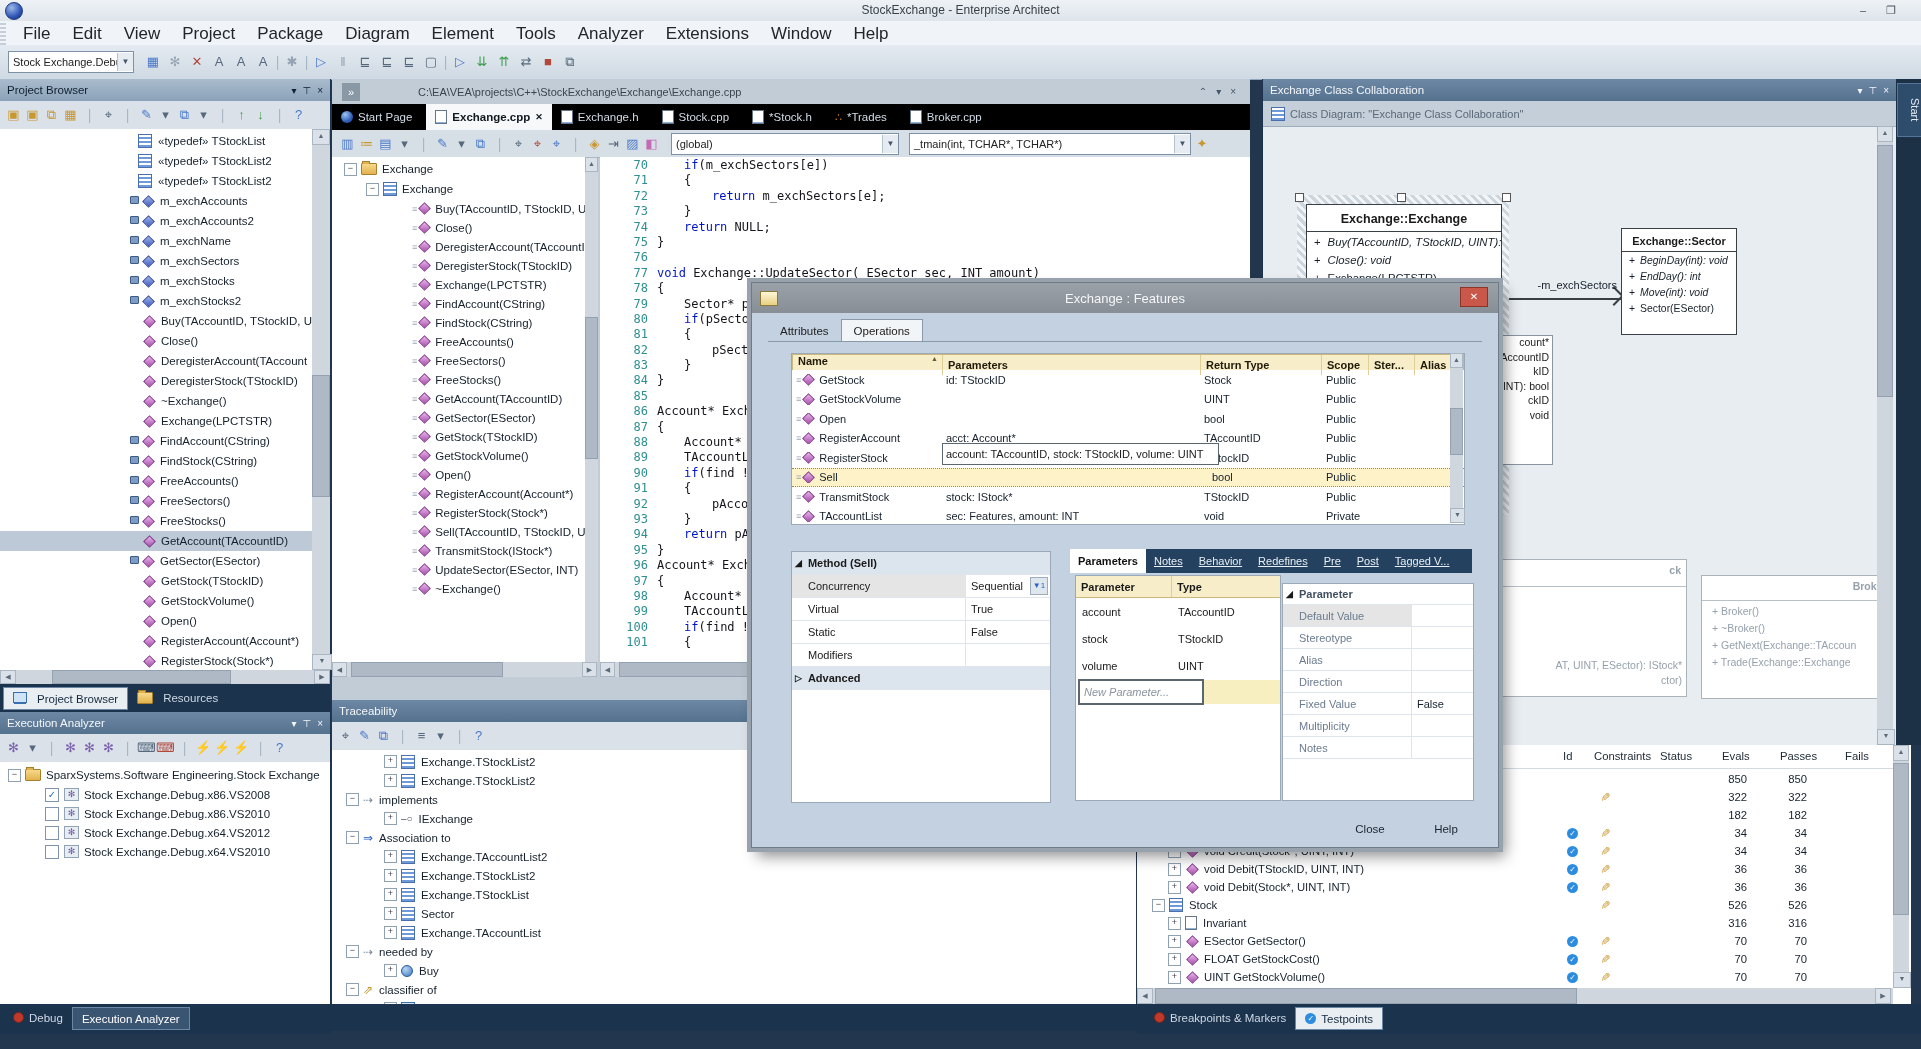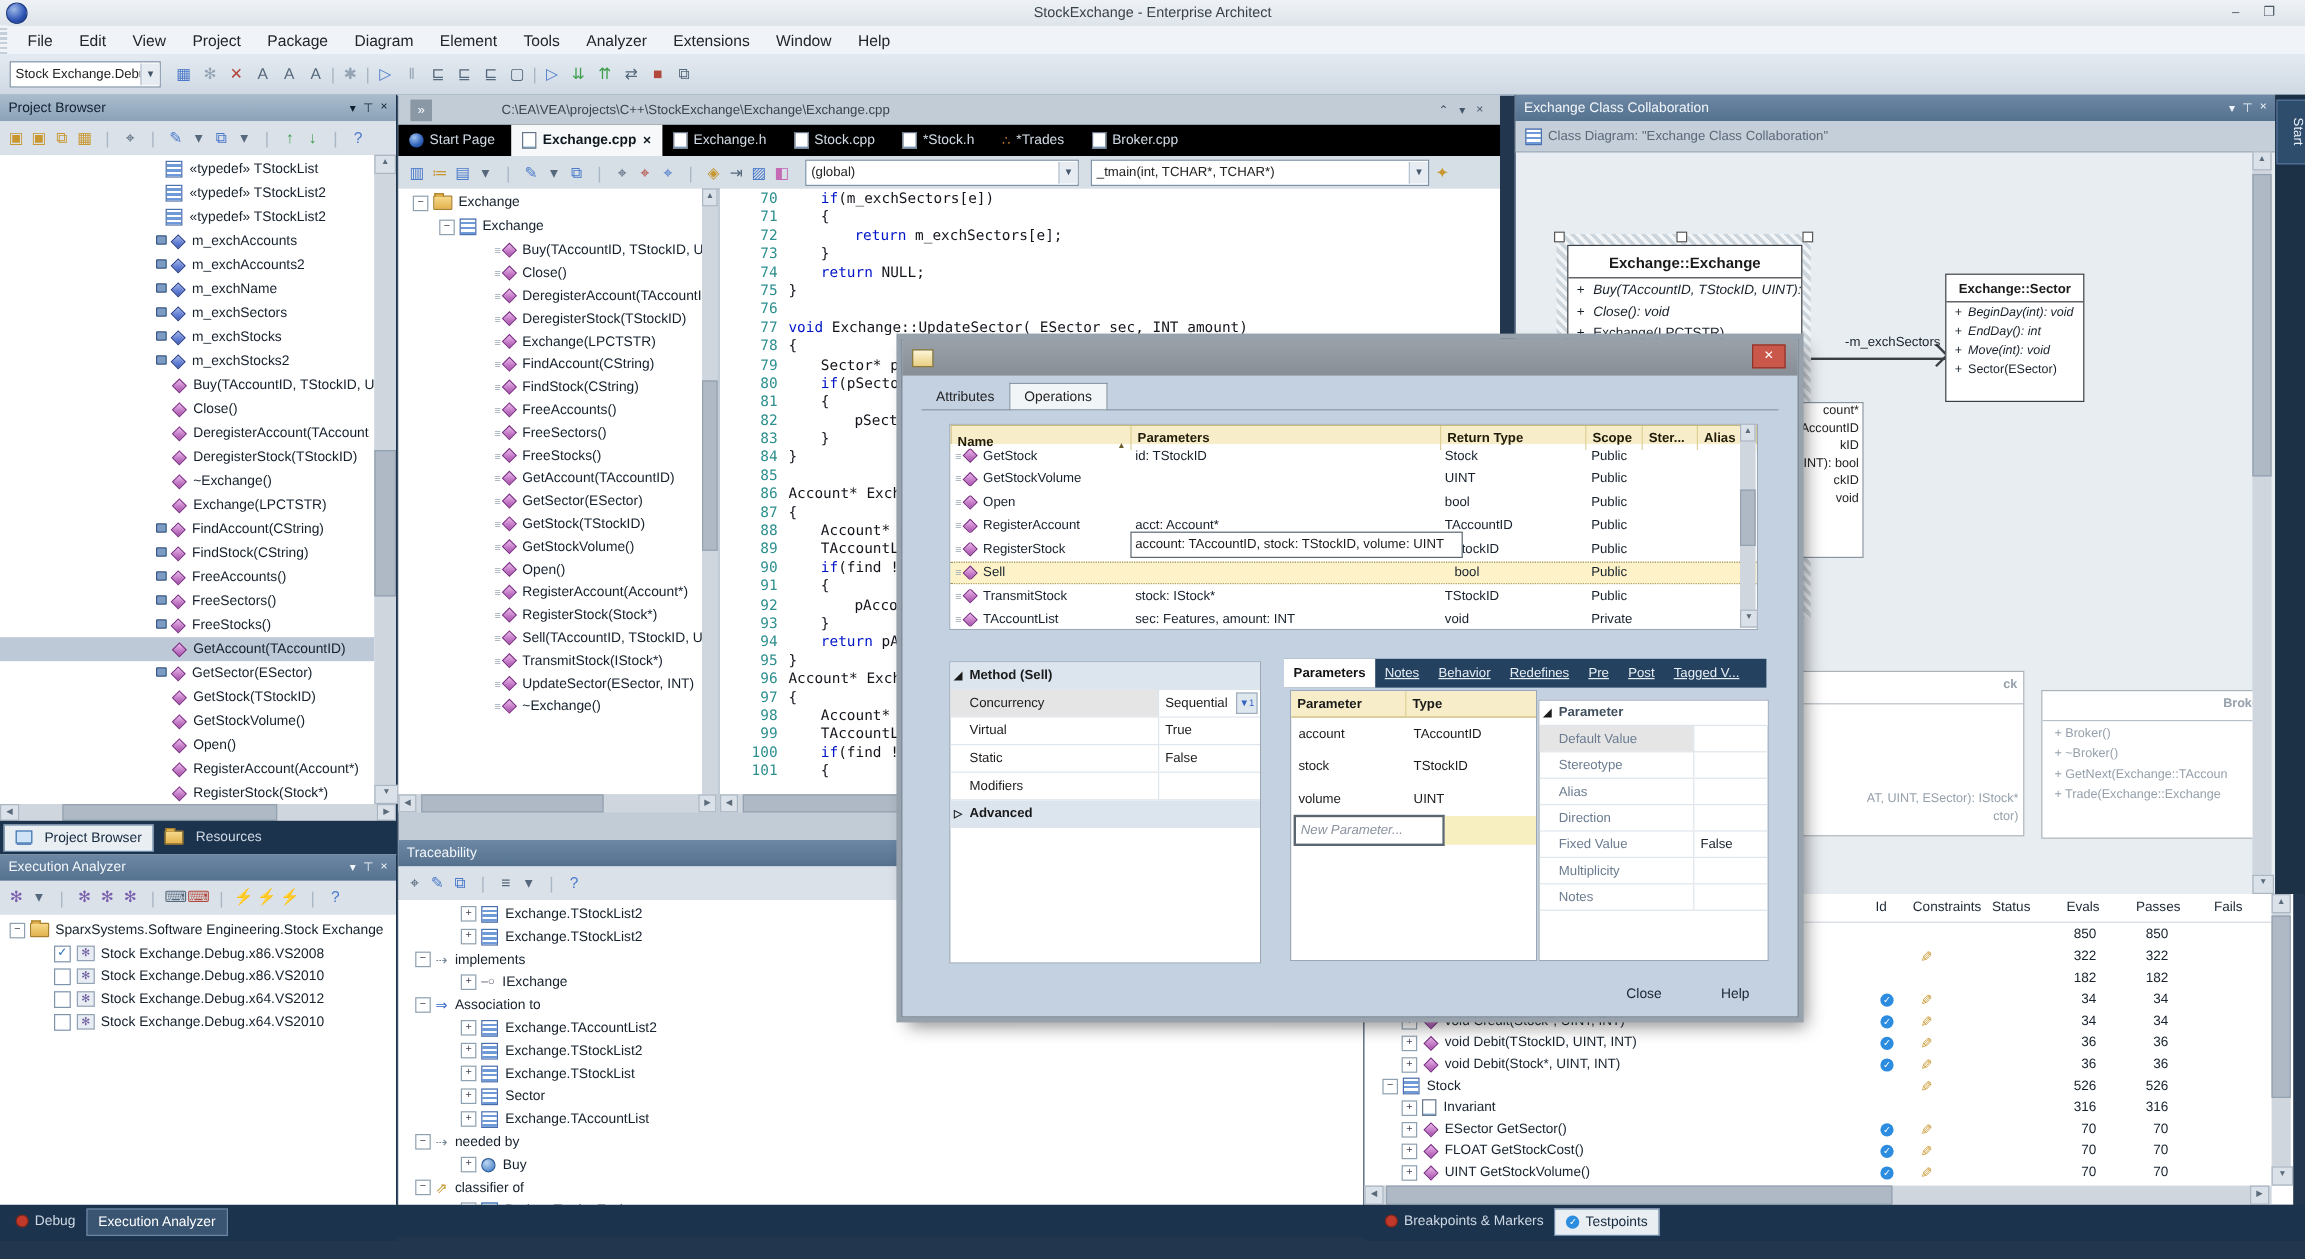--- a/index.html
+++ b/index.html
@@ -6,21 +6,21 @@
   #screen{position:relative;width:1921px;height:1049px;overflow:hidden;background:#22364e;font-size:11.5px;color:#1a1a1a;}
   .abs{position:absolute;}
   .flex{display:flex;align-items:center;}
   
   #titlebar{left:0;top:0;width:1921px;height:21px;background:linear-gradient(#eef2f6,#dde4ea);border-bottom:1px solid #b8c2cd;}
   #titlebar .ttl{position:absolute;left:0;right:0;top:3px;text-align:center;font-size:12px;color:#3a414a;}
   .logo{position:absolute;left:5px;top:2px;width:16px;height:16px;border-radius:50%;background:radial-gradient(circle at 35% 30%,#9db9e8,#2f55b5 60%,#122d6e);border:1px solid #1c3a80;}
   .winbtn{position:absolute;top:2px;width:24px;height:16px;text-align:center;font-size:11px;color:#4a5560;line-height:16px;}
   #menubar{left:0;top:21px;width:1921px;height:24px;background:#f0f4f8;border-bottom:1px solid #c2ccd6;}
   #menubar .grip{width:6px;height:100%;background:repeating-linear-gradient(#f0f4f8 0 2px,#c4cfda 2px 4px);margin-right:6px;}
-  .menuitem{padding:0 11px;font-size:13px;color:#21262c;line-height:23px;display:inline-block;}
+  .menuitem{padding:0 11px;font-size:17px;color:#21262c;line-height:23px;display:inline-block;}
   #maintoolbar{left:0;top:45px;width:1921px;height:34px;background:linear-gradient(#e4eaf1,#cfd9e3);border-bottom:1px solid #92a5ba;}
   .combo{background:#fff;border:1px solid #7e91a5;height:20px;display:flex;align-items:center;font-size:11px;color:#222;}
   .combo .cv{flex:1;padding:0 4px;white-space:nowrap;overflow:hidden;}
   .combo .ca{width:15px;text-align:center;color:#44566b;border-left:1px solid #b5c2cf;background:#e6ecf2;font-size:8px;line-height:18px;}
   .tbi{width:22px;height:22px;text-align:center;line-height:22px;font-size:13px;flex:none;}
   .tbi[data-c="blue"]{color:#4a79c9}.tbi[data-c="red"]{color:#b2483b}.tbi[data-c="green"]{color:#3f9e4f}
   .tbi[data-c="gray"]{color:#94a4b4}.tbi[data-c="dk"]{color:#55687c}.tbi[data-c="gold"]{color:#c8972f}
   .tbi[data-c="purple"]{color:#7a5fae}.tbi[data-c="pink"]{color:#c46ab4}
   .tbi[data-g="|"]{width:7px;color:#a9b6c4;font-size:14px;}
   
@@ -71,21 +71,21 @@
   .hatch{background:repeating-linear-gradient(45deg,#cdd5dd 0 3px,#f2f5f8 3px 6px);}
   .handle{position:absolute;width:7px;height:7px;background:#fff;border:1px solid #555;}
   
   #dlg{left:751px;top:282px;width:746px;height:564px;background:#c3d1e1;border:1px solid #6e7b87;outline:4px solid #97a2ac;box-shadow:6px 8px 14px rgba(0,0,0,.45);z-index:50;}
   #dlgtitle{height:30px;background:linear-gradient(#9aa1a9,#878e96);display:flex;align-items:center;color:#f4f6f8;font-size:13px;}
   #dlgtitle .t{position:absolute;left:0;right:0;text-align:center;}
   .dtab{height:22px;padding:0 12px;display:flex;align-items:center;font-size:11.5px;color:#222;}
   .dtab.on{background:#f2f5f8;border:1px solid #8a98a8;border-bottom:none;}
   .crm{background:#f7eec9;}
   .ops-h{display:flex;height:20px;background:#f7eec9;border:1px solid #c9b97c;font-weight:bold;font-size:11px;align-items:center;color:#201a08;}
-  .ops-h>div{border-right:1px solid #ddcf96;height:100%;display:flex;align-items:flex-end;padding-left:5px;box-sizing:border-box;}
+  .ops-h>div{border-right:1px solid #ddcf96;height:100%;display:flex;align-items:flex-start;padding-left:5px;box-sizing:border-box;}
   .oprow{display:flex;height:19.5px;align-items:center;font-size:11px;background:#fff;color:#16202c;}
   .oprow[data-sel="1"]{background:#fdf2c8;border-top:1px dotted #9a8c55;border-bottom:1px dotted #9a8c55;height:17.5px;}
   .oc1{width:150px;display:flex;align-items:center;padding-left:4px;box-sizing:border-box;overflow:hidden;}
   .oc2{width:258px;box-sizing:border-box;padding-left:4px;overflow:hidden;white-space:nowrap;}
   .oc3{width:121px;box-sizing:border-box;padding-left:4px;}
   .oc4{width:47px;box-sizing:border-box;padding-left:5px;}
   .oc5{width:46px;}.oc6{width:33px;}
   .grid{background:#fff;border:1px solid #9aa8b8;font-size:11px;}
   .grow{height:22px;display:flex;align-items:center;border-bottom:1px solid #dfe5ec;}
   .grow .gl{padding-left:16px;box-sizing:border-box;}
@@ -1255,20 +1255,21 @@
         <span>Testpoints</span>
       </span>
   </div>
 
   <div class="abs" style="left:331px;top:1004px;width:806px;height:27px;background:#1c334d" data-name="bottom-tab-filler"></div>
 
 
   <div id="dlg" class="abs" data-name="features-dialog">
     <div id="dlgtitle" data-name="dialog-title-bar">
       <span style="margin-left:8px;width:16px;height:13px;background:linear-gradient(#fdf6d8,#e8cf82);border:1px solid #8c7a3a;z-index:2" data-name="dialog-icon"></span>
+      <span class="t" data-name="dialog-title">Exchange : Features</span>
       <span class="abs" style="right:10px;top:4px;width:26px;height:18px;background:#c9574a;border:1px solid #8e3328;color:#fff;text-align:center;line-height:18px;font-size:10px" data-name="close-icon">✕</span>
     </div>
 
     <div class="abs flex" style="left:16px;top:36px" data-name="dialog-tabs">
       <span class="dtab" data-name="tab-attributes">Attributes</span>
       <span class="dtab on" data-name="tab-operations">Operations</span>
     </div>
     <div class="abs" style="left:16px;top:58px;width:714px;height:1px;background:#8a98a8"></div>
 
     <div class="abs" style="left:39px;top:70px;width:672px;height:170px;border:1px solid #9aa8b8;overflow:hidden;background:#fff" data-name="operations-table">

